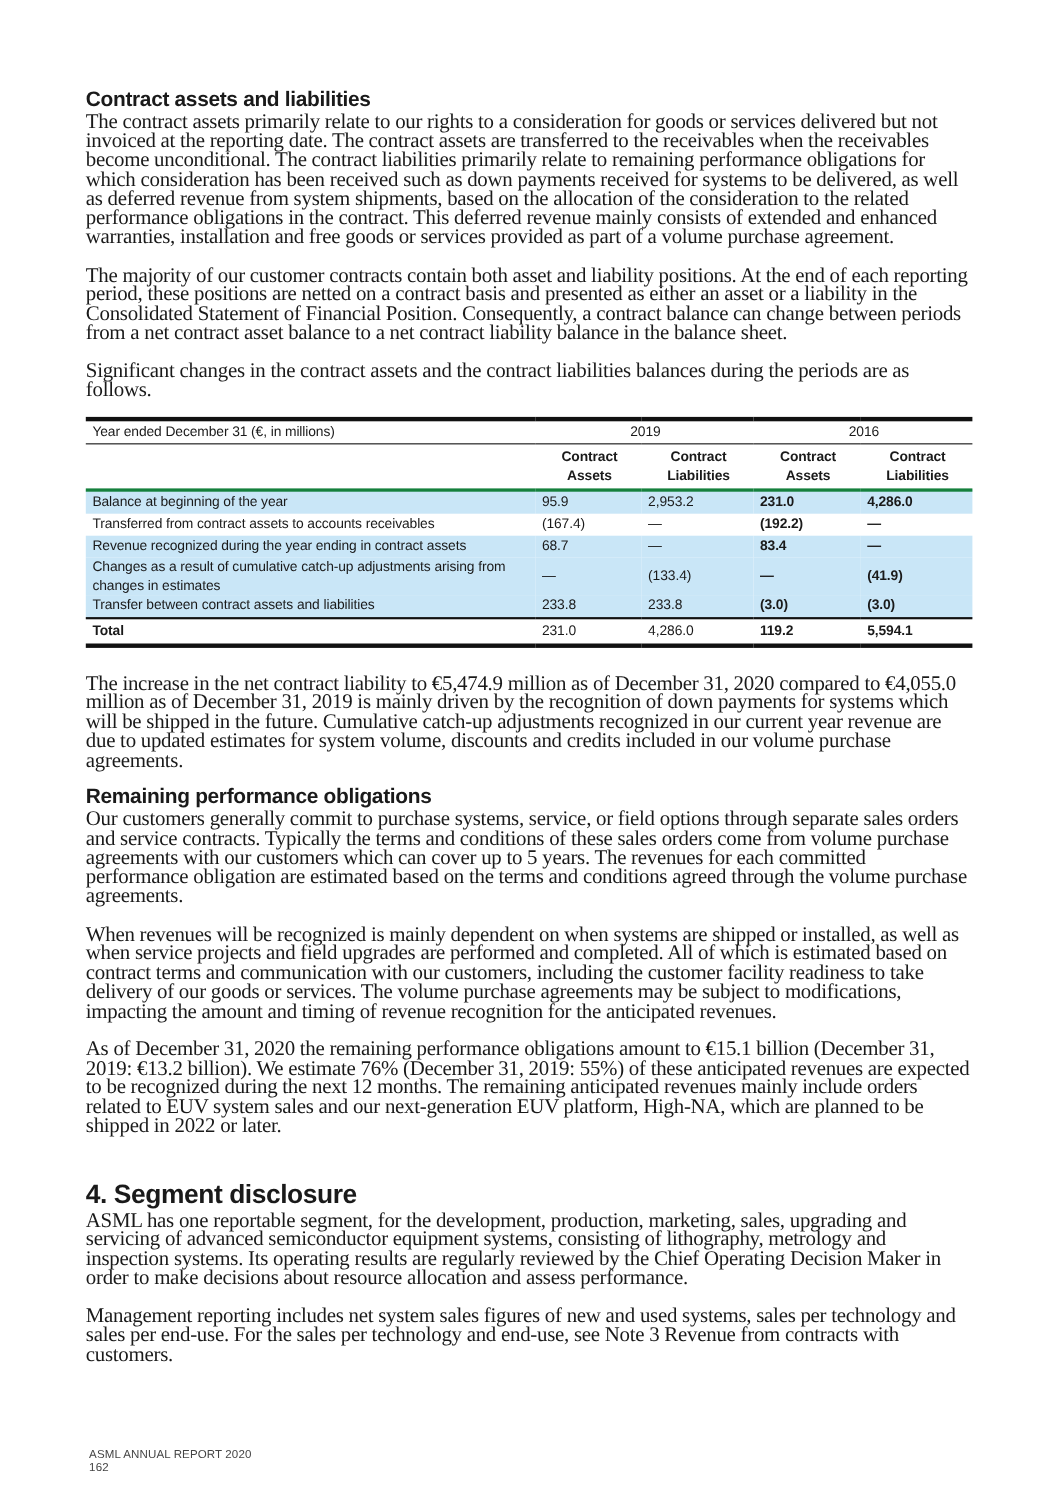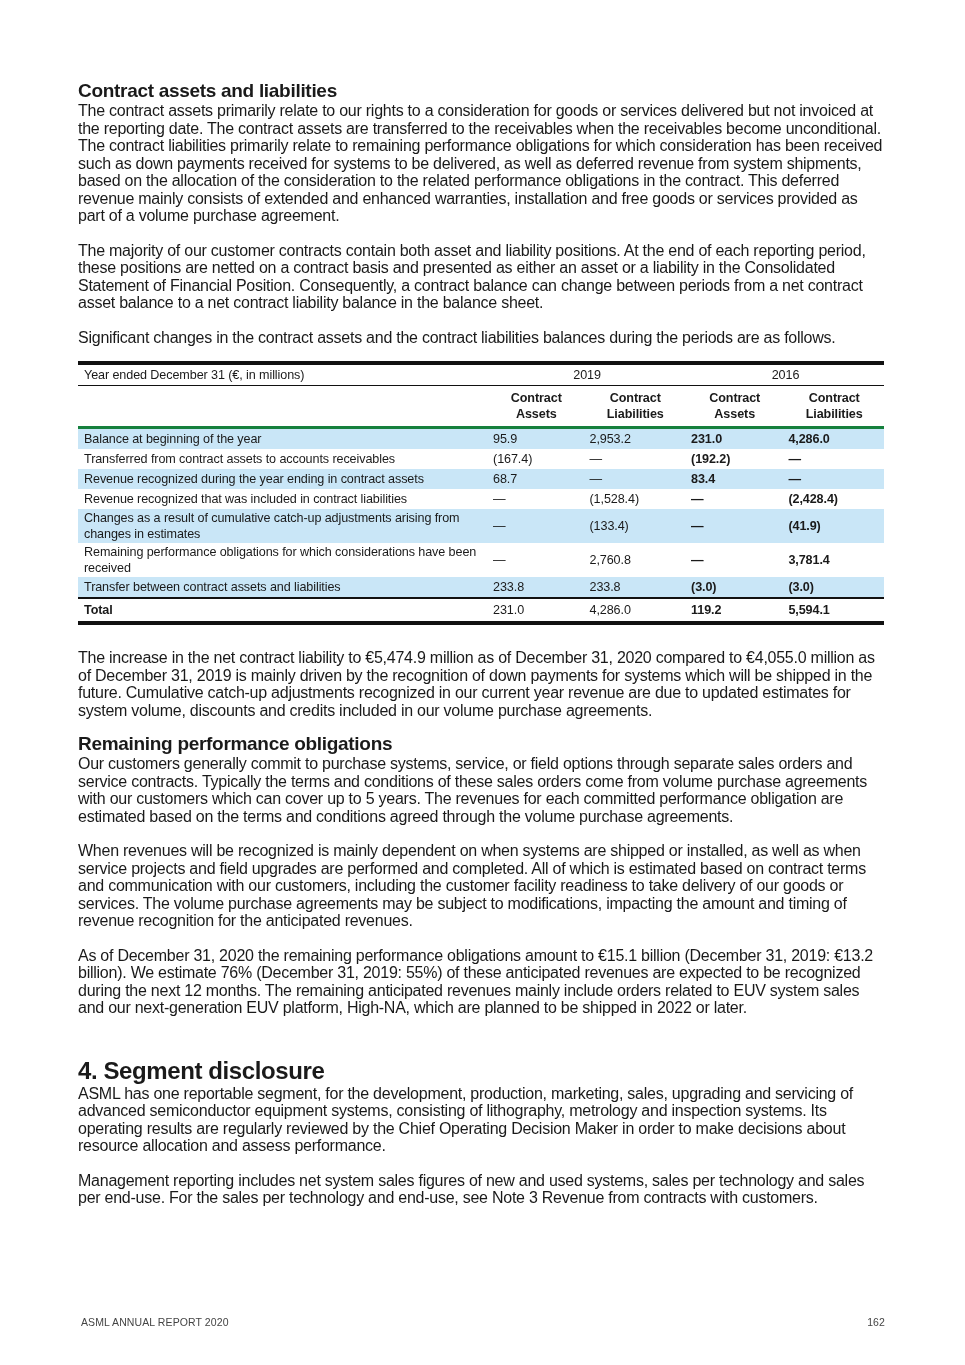--- a/index.html
+++ b/index.html
@@ -8,21 +8,21 @@
       font-family: "Liberation Sans", sans-serif; color: #1a1a1a;
     }
     .page { position: absolute; left: 78px; top: 80px; width: 805px; }
     h2.sub {
       font-size: 19px; font-weight: bold; margin: 0; line-height: 22px; letter-spacing: -0.3px;
     }
     h1.sec {
       font-size: 24px; font-weight: bold; margin: 0; line-height: 28px; letter-spacing: -0.4px;
     }
     p.body {
-      font-size: 16px; line-height: 17.5px; margin: 0; letter-spacing: -0.25px;
+      font-size: 19px; line-height: 17.5px; margin: 0; letter-spacing: -0.25px; font-family: Liberation Serif, serif;
     }
     .gap { height: 17px; }
     table.ct {
       width: 806px; border-collapse: collapse; margin-top: 15px;
       font-size: 12.6px; letter-spacing: -0.1px;
     }
     table.ct td, table.ct th { padding: 0 4px 0 6px; line-height: 16.5px; }
     table.ct .num { text-align: left; }
     table.ct thead tr.h1 th {
       border-top: 4px solid #111; border-bottom: 1.5px solid #111;
@@ -39,20 +39,21 @@
       border-top: 2px solid #111; border-bottom: 4px solid #111; height: 22px;
     }
     table.ct .b { font-weight: bold; }
     .c-label { width: 440px; text-align: left; }
     .c-num { width: 91px; }
     .year { text-align: center; }
     .footer {
       position: absolute; top: 1316px; left: 81px; width: 804px;
       font-size: 10.5px; color: #444; display: flex; justify-content: space-between;
       letter-spacing: 0.1px;
+      flex-direction: column;
     }
   </style>
 </head>
 <body>
 
 <div class="page">
 
   <h2 class="sub">Contract assets and liabilities</h2>
   <p class="body">The contract assets primarily relate to our rights to a consideration for goods or services delivered but not invoiced at the reporting date. The contract assets are transferred to the receivables when the receivables become unconditional. The contract liabilities primarily relate to remaining performance obligations for which consideration has been received such as down payments received for systems to be delivered, as well as deferred revenue from system shipments, based on the allocation of the consideration to the related performance obligations in the contract. This deferred revenue mainly consists of extended and enhanced warranties, installation and free goods or services provided as part of a volume purchase agreement.</p>
   <div class="gap"></div>
@@ -90,40 +91,26 @@
         <td class="num b">(192.2)</td>
         <td class="num b">—</td>
       </tr>
       <tr class="alt">
         <td>Revenue recognized during the year ending in contract assets</td>
         <td class="num">68.7</td>
         <td class="num">—</td>
         <td class="num b">83.4</td>
         <td class="num b">—</td>
       </tr>
-      <tr>
-        <td>Revenue recognized that was included in contract liabilities</td>
-        <td class="num">—</td>
-        <td class="num">(1,528.4)</td>
-        <td class="num b">—</td>
-        <td class="num b">(2,428.4)</td>
-      </tr>
       <tr class="alt tall">
         <td>Changes as a result of cumulative catch-up adjustments arising from changes in estimates</td>
         <td class="num">—</td>
         <td class="num">(133.4)</td>
         <td class="num b">—</td>
         <td class="num b">(41.9)</td>
-      </tr>
-      <tr class="tall">
-        <td>Remaining performance obligations for which considerations have been received</td>
-        <td class="num">—</td>
-        <td class="num">2,760.8</td>
-        <td class="num b">—</td>
-        <td class="num b">3,781.4</td>
       </tr>
       <tr class="alt">
         <td>Transfer between contract assets and liabilities</td>
         <td class="num">233.8</td>
         <td class="num">233.8</td>
         <td class="num b">(3.0)</td>
         <td class="num b">(3.0)</td>
       </tr>
       <tr class="total">
         <td class="b">Total</td>

